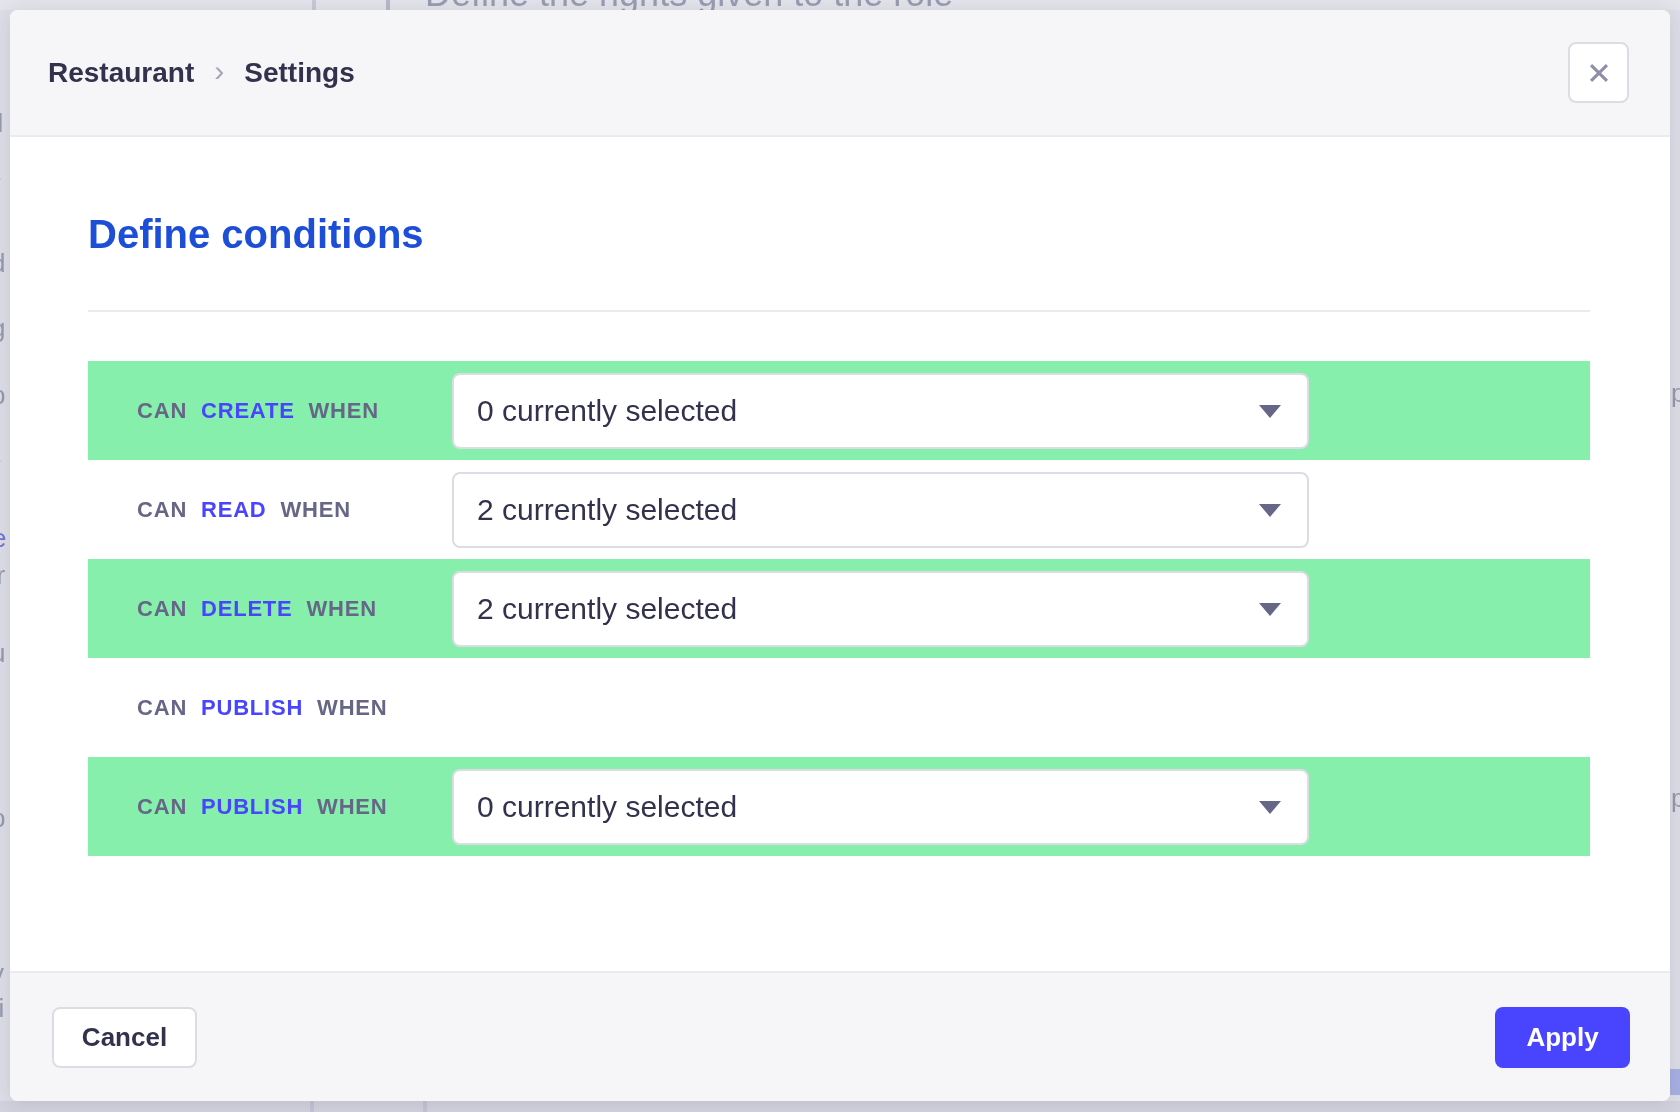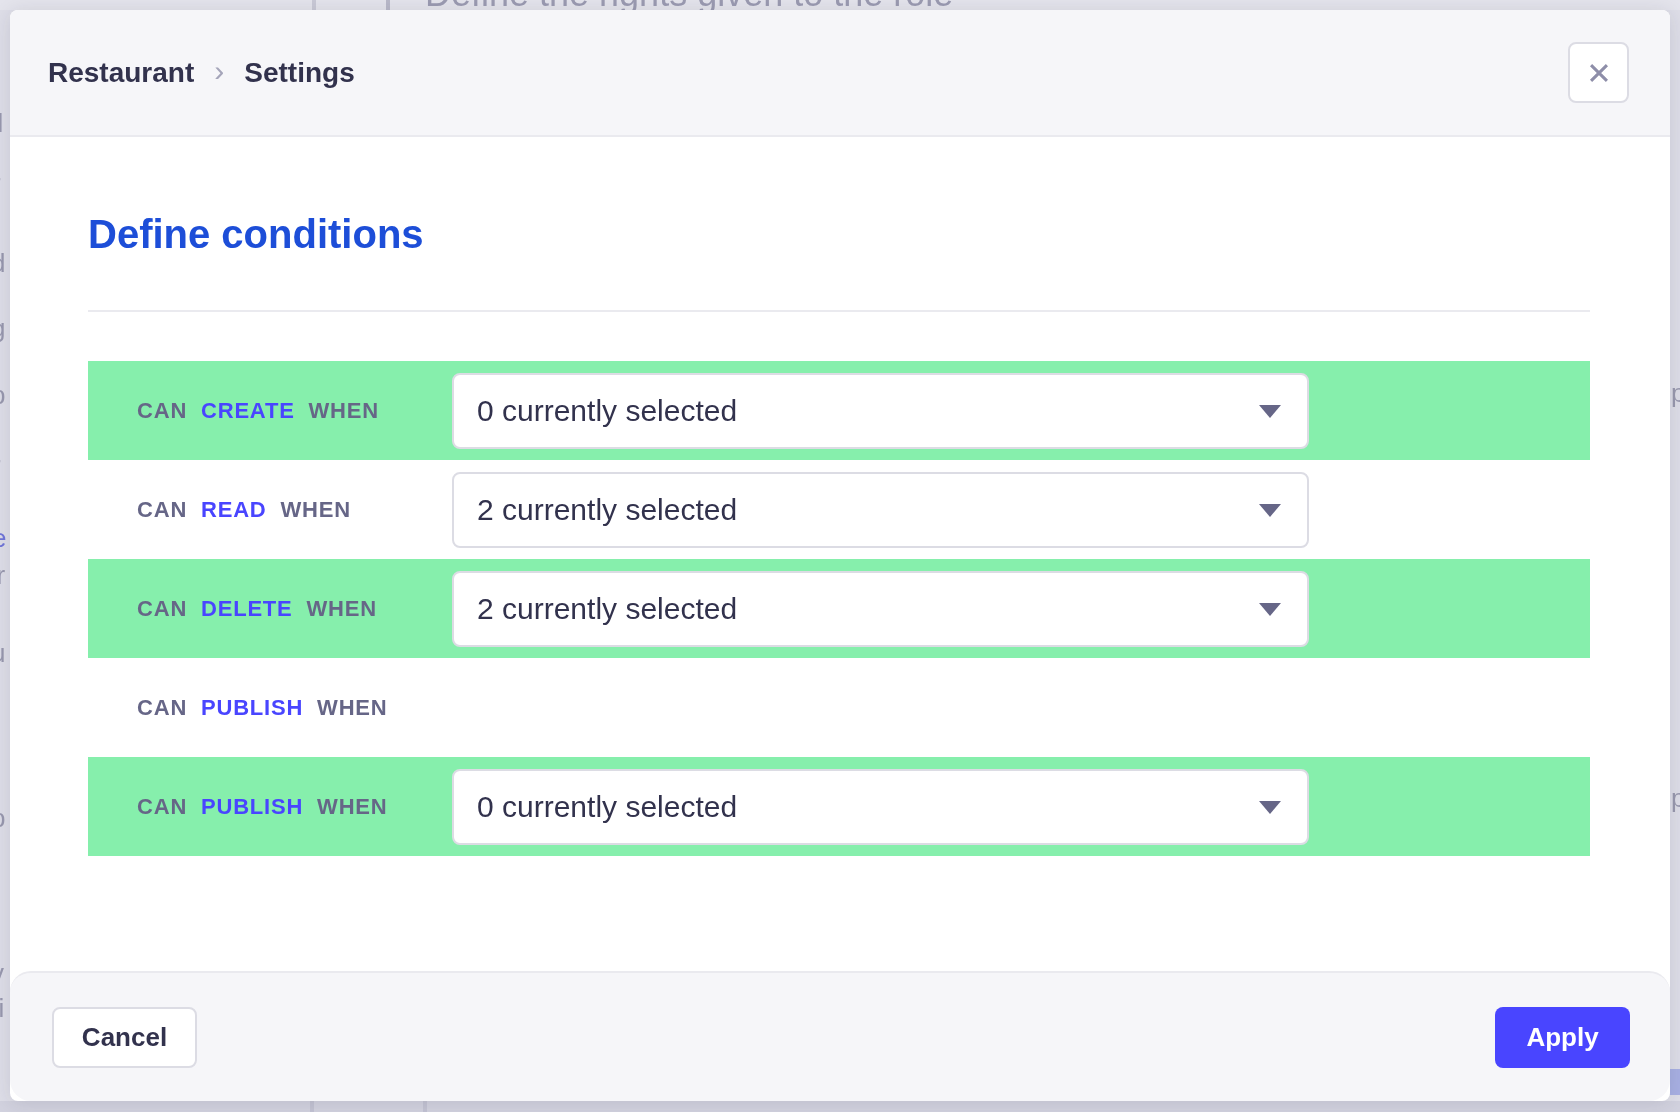--- a/index.html
+++ b/index.html
@@ -93,21 +93,20 @@
     width:0; height:0;
     border-left:11px solid transparent; border-right:11px solid transparent;
     border-top:13px solid #666687;
   }
 
   .modal-footer {
     position:absolute; left:0; bottom:0; width:100%; height:130px;
     background:#F6F6F9; border-top:2px solid #EAEAEF;
     display:flex; align-items:center; justify-content:space-between;
     padding:0 40px 0 42px;
-    border-radius:21px;
   }
   .btn {
     height:61px; border-radius:8px; font-size:26px; font-weight:bold;
     display:flex; align-items:center; justify-content:center; cursor:pointer;
     font-family:"Liberation Sans","DejaVu Sans",sans-serif;
   }
   .btn-cancel { width:145px; background:#FFFFFF; border:2px solid #DCDCE4; color:#32324D; }
   .btn-apply  { width:135px; background:#4945FF; border:none; color:#FFFFFF;margin-left:45px; }
 </style>
 </head>

